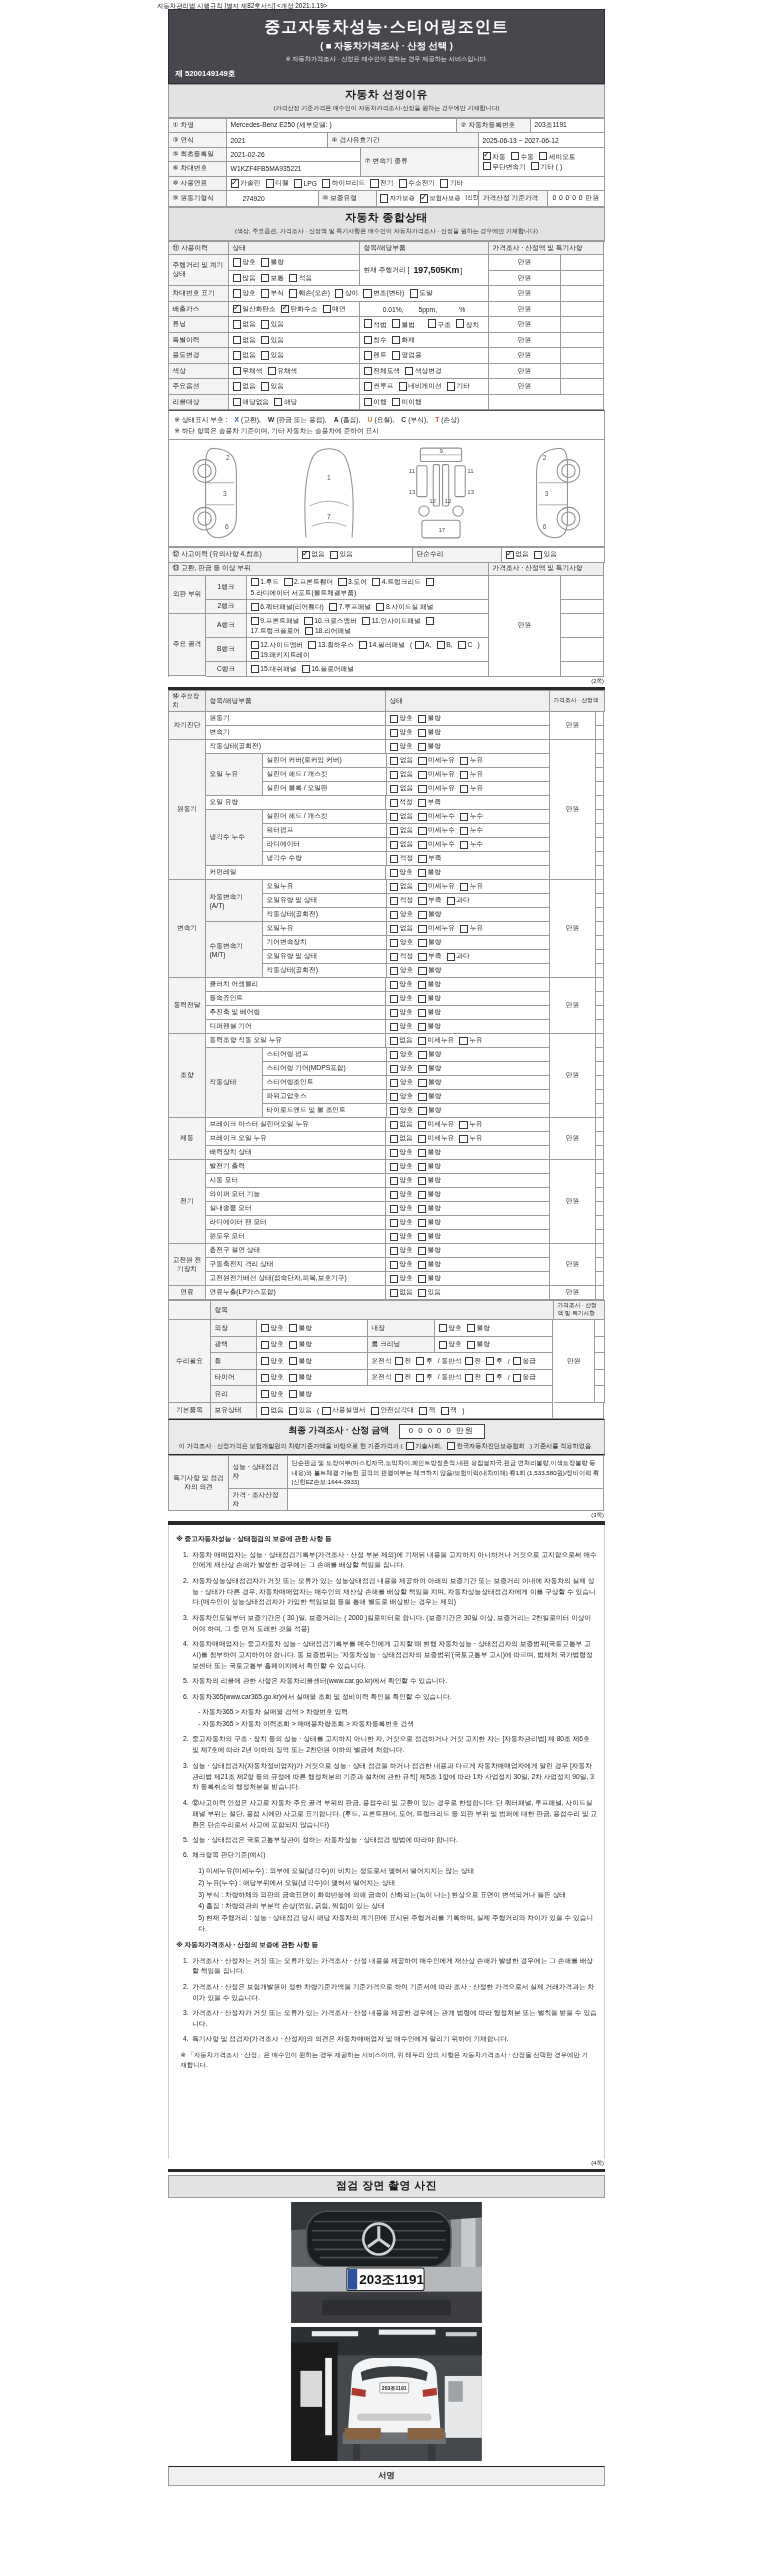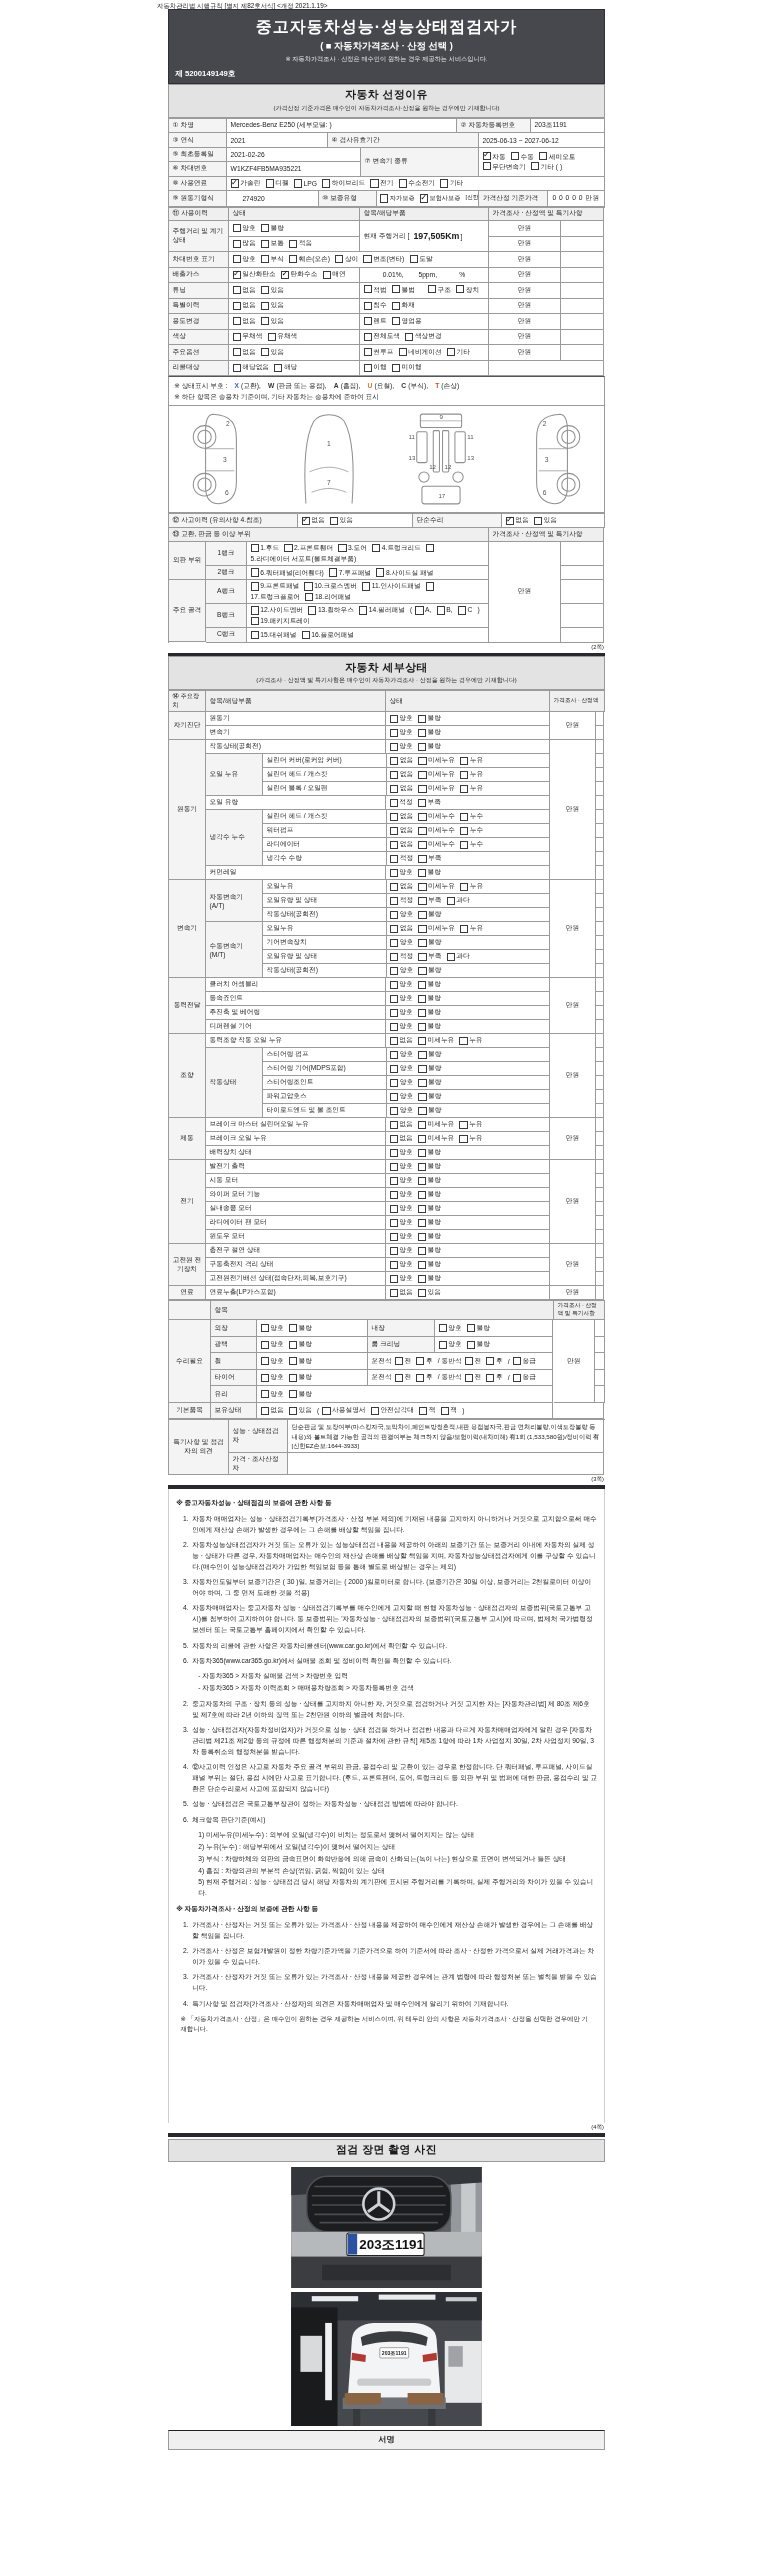--- a/index.html
+++ b/index.html
@@ -61,21 +61,21 @@
   .sigband{margin-top:4.1px;border-top:1.5px solid #222;border-bottom:0.5px solid #9b9b9b;border-left:0.5px solid #9b9b9b;border-right:0.5px solid #9b9b9b;background:#f0f0f0;text-align:center;font-size:8.2px;font-weight:bold;padding:3.6px 0}
 </style>
 </head>
 <body>
 
 <div class="lawref">자동차관리법 시행규칙 [별지 제82호서식] &lt;개정 2021.1.19&gt;</div>
 
 <div class="doc">
 
   <div class="band-dark">
-    <div class="t1">중고자동차성능·성능상태점검자가</div>
+    <div class="t1">중고자동차성능·스티어링조인트</div>
     <div class="t2">( ■ 자동차가격조사 · 산정 선택 )</div>
     <div class="t3">※ 자동차가격조사 · 산정은 매수인이 원하는 경우 제공하는 서비스입니다.</div>
     <div class="docno">제 5200149149호</div>
   </div>
 
   <div class="secband">
     <div class="st">자동차 선정이유</div>
     <div class="note">(가격산정 기준가격은 매수인이 자동차가격조사·산정을 원하는 경우에만 기재합니다)</div>
   </div>
   <div class="grid">
@@ -136,20 +136,24 @@
           <span class="cbl">자가보증</span>
           <span class="cb on"></span>
           <span class="cbl">보험사보증</span>
           <span class="mt sm">[신한EZ손해보험]</span>
         </div>
       <div class="fc lbl" style="width:69px">가격산정 기준가격</div>
       <div class="fc ctr" style="width:57px;letter-spacing:0.5px">0 0 0 0 0 만원</div>
     </div>
   </div>
 
+  <div class="secband">
+    <div class="st">자동차 종합상태</div>
+    <div class="note">(색상, 주요옵션, 가격조사 · 산정액 및 특기사항은 매수인이 자동차가격조사 · 산정을 원하는 경우에만 기재합니다)</div>
+  </div>
   <div class="grid">
     <div class="fr">
       <div class="fc lbl hd" style="width:60px;min-height:13.4px">⑪ 사용이력</div>
       <div class="fc lbl hd" style="width:131px">상태</div>
       <div class="fc lbl hd" style="width:129px">항목/해당부품</div>
       <div class="fc lbl hd" style="width:115px">가격조사 · 산정액 및 특기사항</div>
     </div>
     <div class="fr">
       <div class="fc lbl" style="width:60px;min-height:31px">주행거리 및 계기상태</div>
       <div class="stack" style="width:131px">
@@ -501,24 +505,20 @@
         <div class="fc" style="width:43px;min-height:24px"></div>
         <div class="fc" style="width:43px;min-height:24px"></div>
         <div class="fc" style="width:43px;min-height:14.4px"></div>
       </div>
     </div>
   </div>
 
   <div class="pmark">(2쪽)</div>
   <div class="pagebar"></div>
 
-  <div class="secband">
-    <div class="st">자동차 세부상태</div>
-    <div class="note">(가격조사 · 산정액 및 특기사항은 매수인이 자동차가격조사 · 산정을 원하는 경우에만 기재합니다)</div>
-  </div>
   <div class="grid">
     <div class="fr">
       <div class="fc lbl hd" style="width:37px;min-height:13.4px;font-size:6.2px">⑭ 주요장치</div>
       <div class="fc lbl hd" style="width:180px">항목/해당부품</div>
       <div class="fc lbl hd" style="width:164px">상태</div>
       <div class="fc lbl hd" style="width:55px;font-size:5.7px">가격조사 · 산정액</div>
     </div>
     <div id="detailRows">
         <div class="fr">
           <div class="fc lbl ctr" style="width: 37px; min-height: 28px;">자기진단</div>
@@ -1190,20 +1190,32 @@
           <span class="cb"></span>
           <span class="cbl">잭</span>
           <span class="cb"></span>
           <span class="cbl">잭</span>
           <span class="mt">)</span>
         </div>
       <div class="fc" style="width:51px"></div>
     </div>
   </div>
 
+  <div class="finalband">
+    <span class="fl">최종 가격조사 · 산정 금액</span>
+    <span class="amountbox">0  0  0  0  0 만원</span>
+    <div class="fnote">
+        <span class="mt">이 가격조사 · 산정가격은 보험개발원의 차량기준가액을 바탕으로 한 기준가격과 (</span>
+        <span class="cb"></span>
+        <span class="cbl">기술사회,</span>
+        <span class="cb"></span>
+        <span class="cbl">한국자동차진단보증협회</span>
+        <span class="mt">) 기준서를 적용하였음</span>
+      </div>
+  </div>
 
   <div class="grid">
     <div class="fr">
       <div class="fc lbl ctr" style="width:60px;min-height:55px">특기사항 및 점검자의 의견</div>
       <div class="stack" style="width:376px">
         <div class="fr">
           <div class="fc lbl" style="width:59px;min-height:33px">성능 · 상태점검자</div>
           <div class="fc" style="width:316px;min-height:33px;font-size:6.2px;line-height:1.5">단순판금 및 도장여부(마스킹자국,도막차이,페인트방청흔적,내판 용접봉자국,판금 면처리불량,이색도장불량 등 내용)와 볼트체결 가능한 골격의 판결여부는 체크하지 않음/보험이력(내차피해) 有1회 (1,533,580원)/정비이력 有 [신한EZ손보:1644-3933]</div>
         </div>
         <div class="fr">

